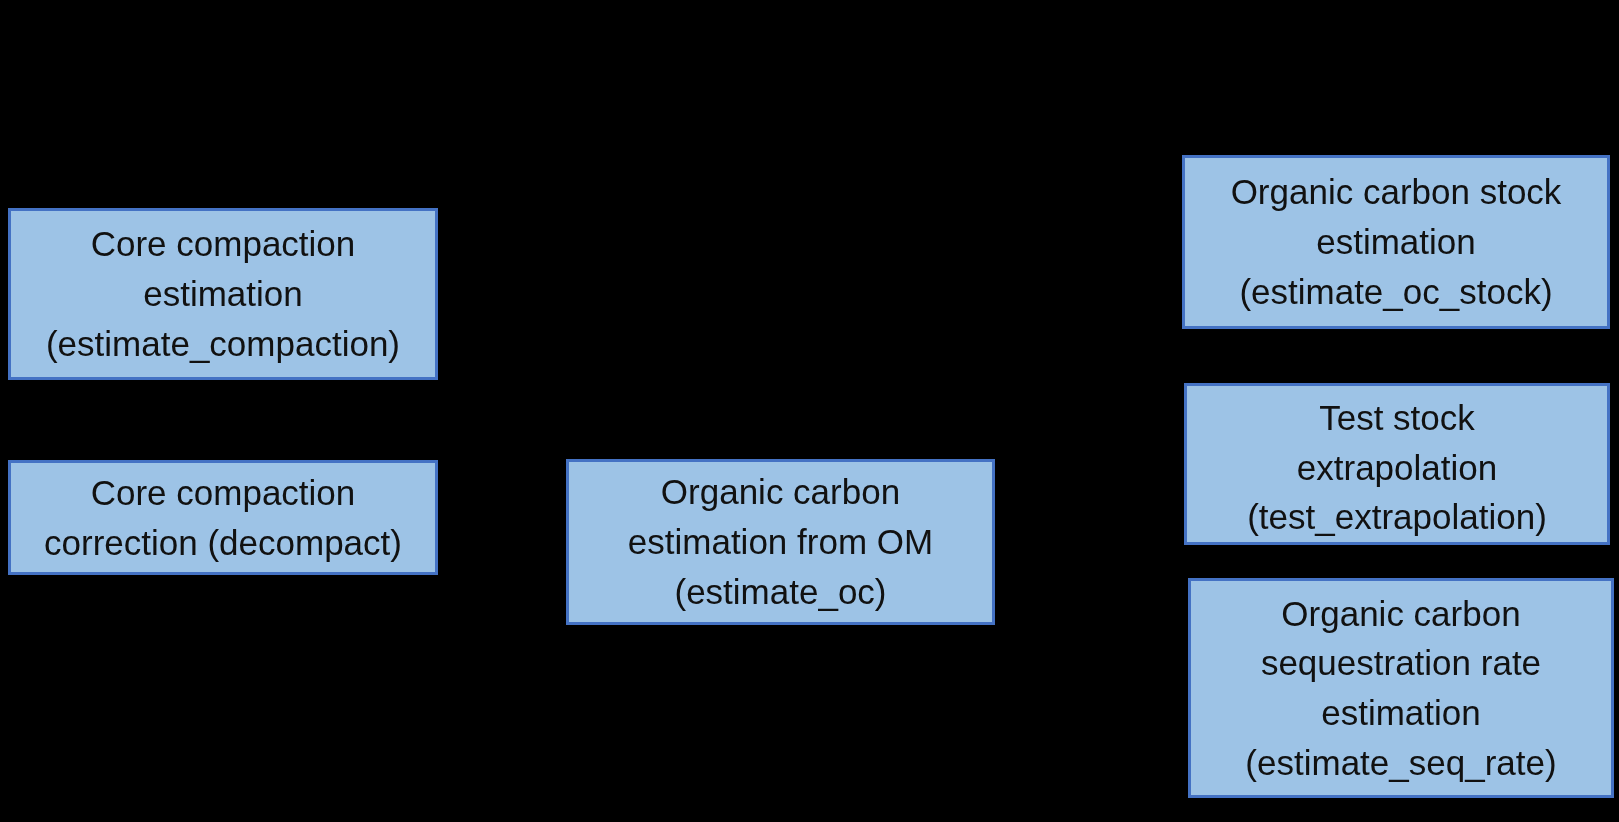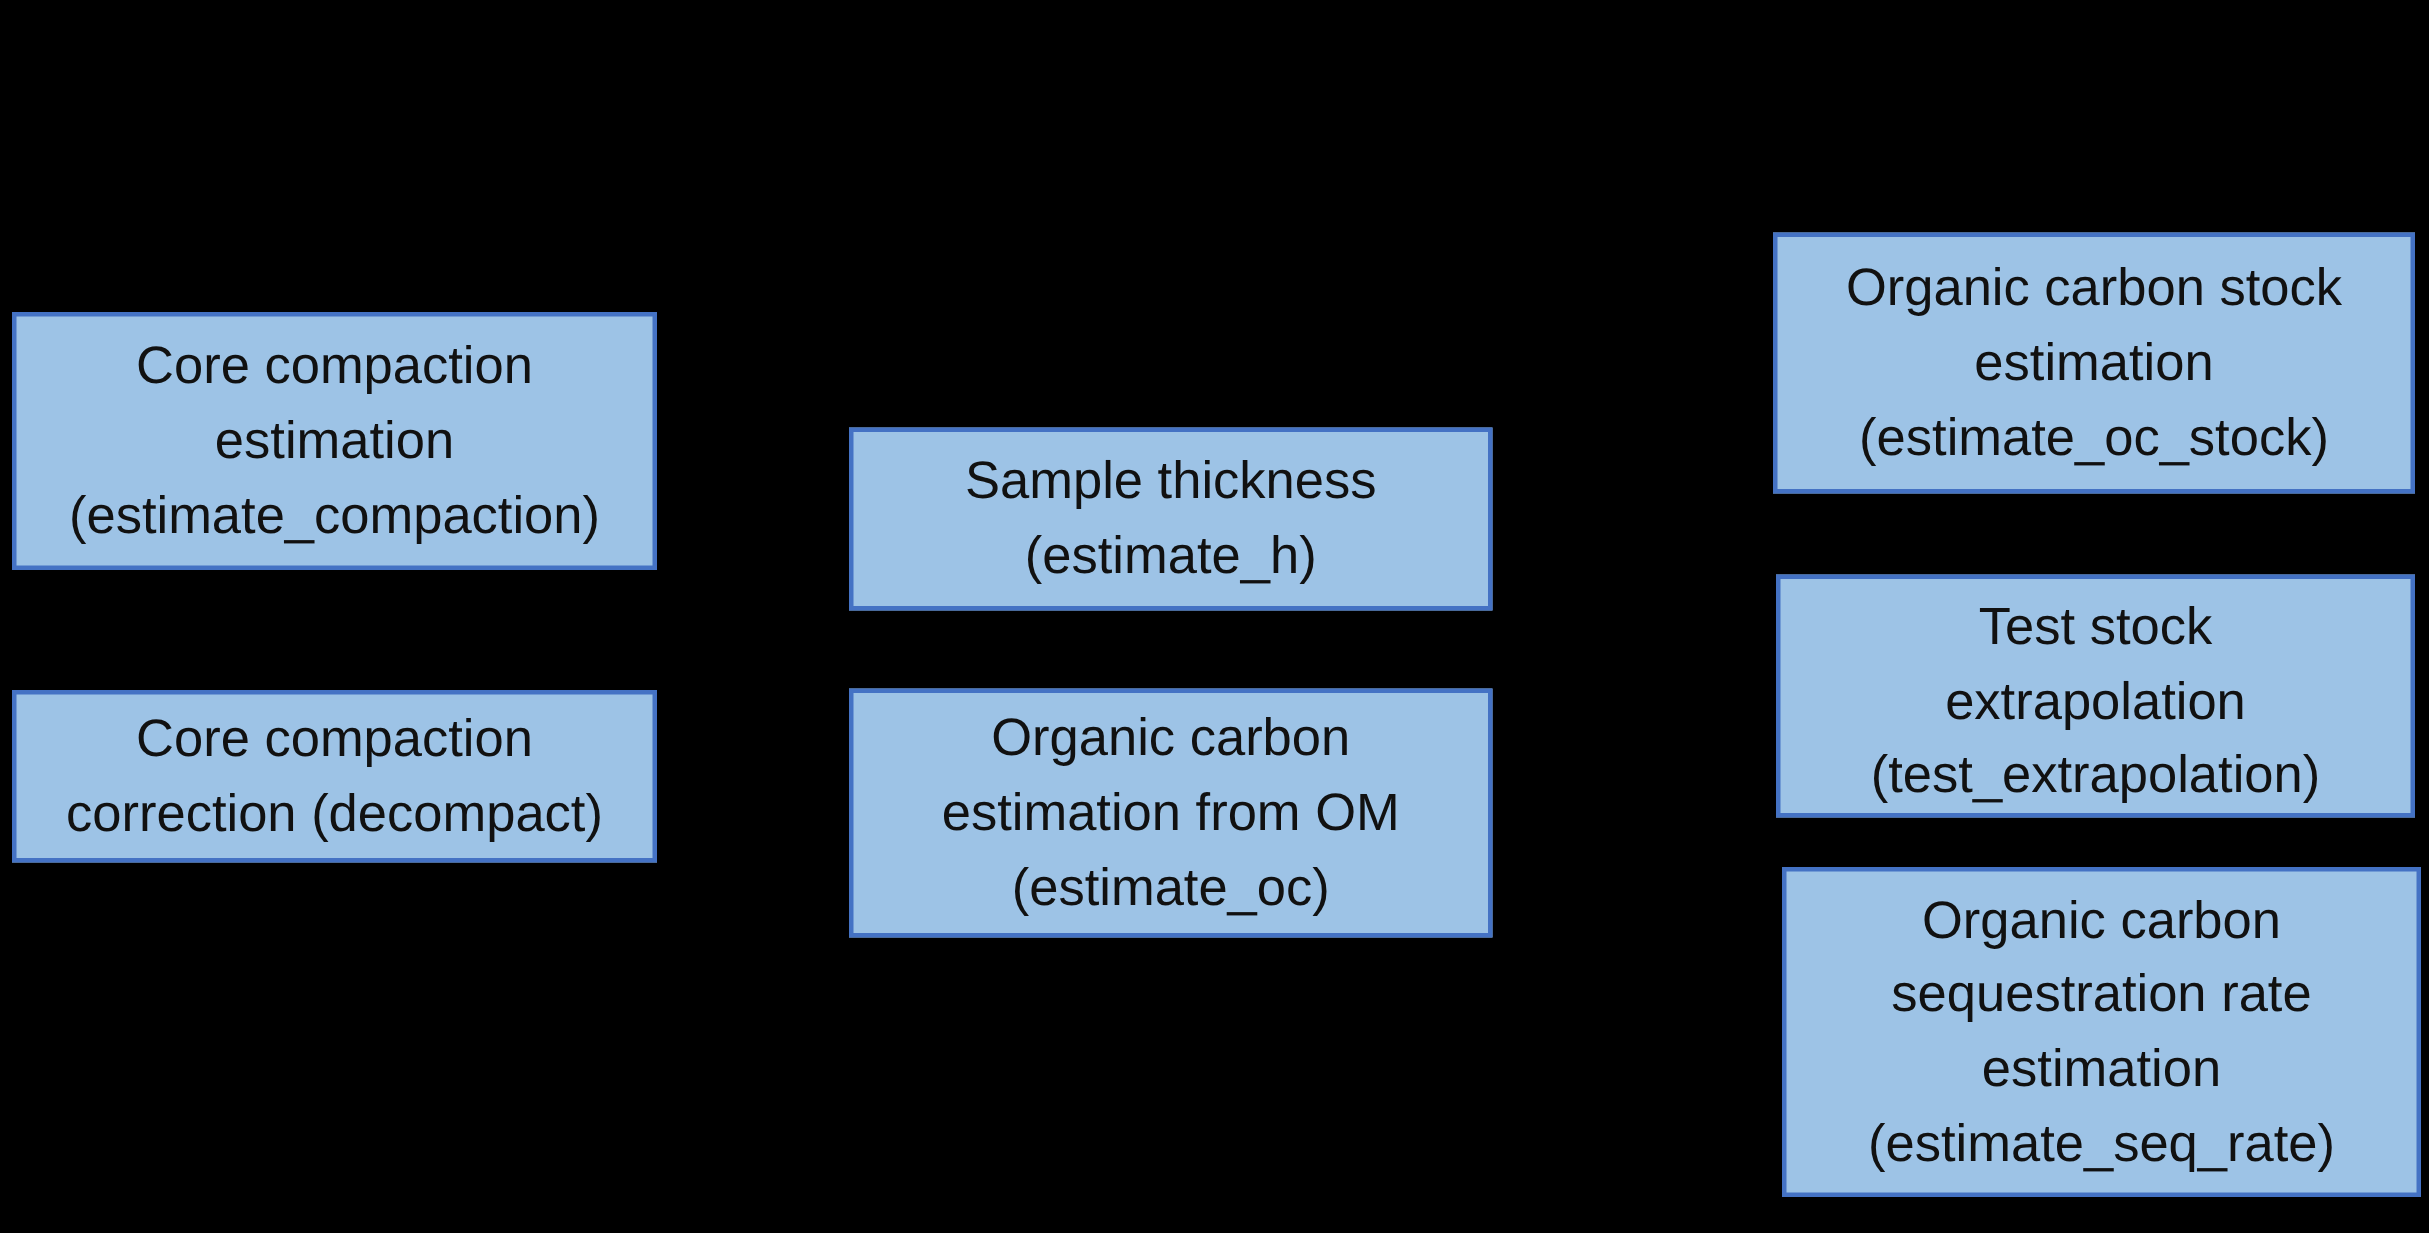--- a/index.html
+++ b/index.html
@@ -52,24 +52,20 @@
     <span class="label">Core compaction
 estimation
 (estimate_compaction)</span>
   </div>
 
   <div class="node n2">
     <span class="label">Core compaction
 correction (decompact)</span>
   </div>
 
-  <div class="node n3">
-    <span class="label">Sample thickness
-(estimate_h)</span>
-  </div>
 
   <div class="node n4">
     <span class="label">Organic carbon
 estimation from OM
 (estimate_oc)</span>
   </div>
 
   <div class="node n5">
     <span class="label">Organic carbon stock
 estimation

